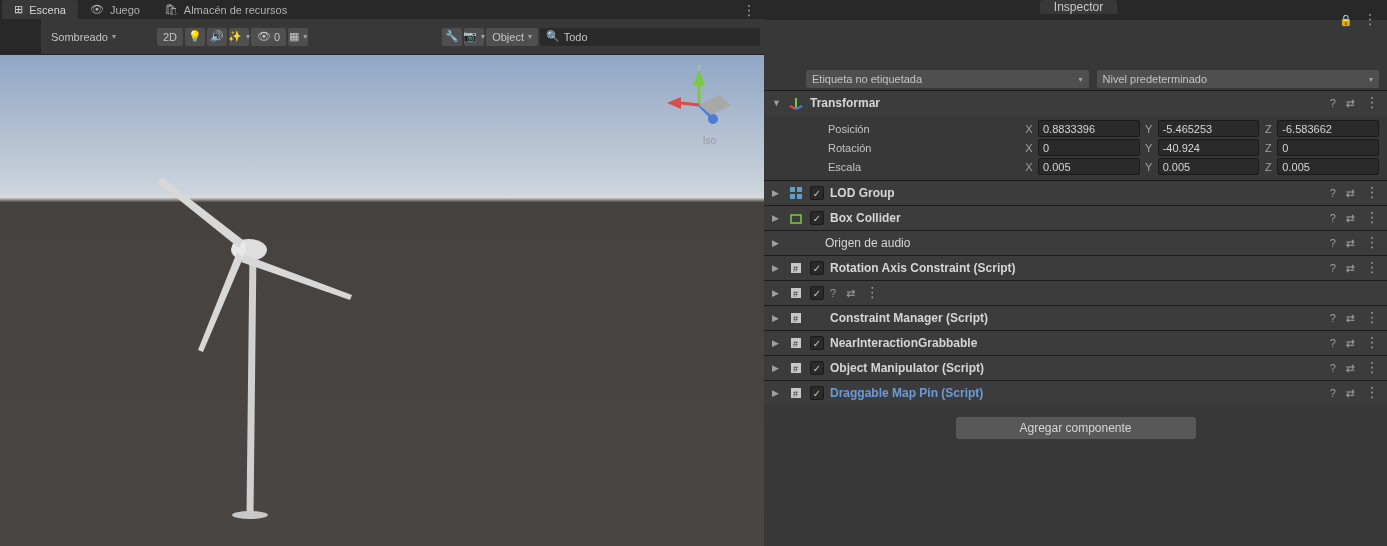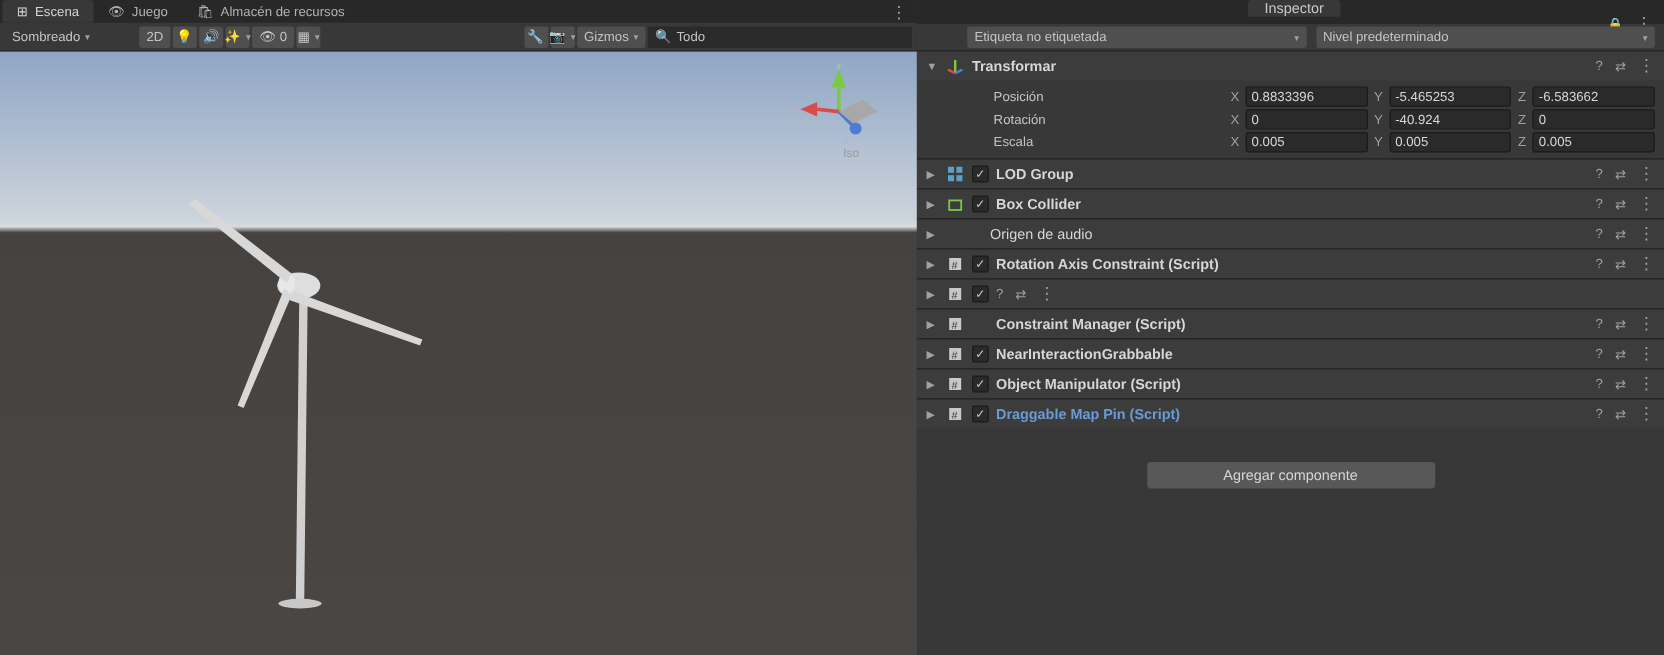--- a/index.html
+++ b/index.html
@@ -36,27 +36,28 @@
   gap: 6px;
   color: #b3b3b3;
   font-size: 11px;
   border-radius: 3px 3px 0 0;
 }
 .tab.active {
   background: #383838;
   color: #d6d6d6;
 }
 .scene-toolbar {
-  height: 24px;
+  height: 36px;
   background: #383838;
   display: flex;
   align-items: center;
   padding: 0 4px;
   gap: 2px;
   border-bottom: 1px solid #232323;
+  margin-left: 41px;
 }
 .tb-item {
   height: 18px;
   padding: 0 6px;
   display: flex;
   align-items: center;
   color: #c4c4c4;
   font-size: 11px;
   background: #4f4f4f;
   border-radius: 2px;
@@ -177,20 +178,21 @@
 .dropdown {
   flex: 1;
   height: 18px;
   background: #4f4f4f;
   border-radius: 2px;
   padding: 0 6px;
   display: flex;
   align-items: center;
   justify-content: space-between;
   color: #c4c4c4;
+  margin-top: 48px;
 }
 .dropdown::after { content: "▾"; font-size: 8px; color: #a0a0a0; }
 .btn {
   flex: 1;
   height: 18px;
   background: #585858;
   border-radius: 2px;
   display: flex;
   align-items: center;
   justify-content: center;
@@ -254,21 +256,21 @@
   background: #2a2a2a;
   border: 1px solid #1a1a1a;
   border-radius: 2px;
   padding: 0 4px;
   color: #d6d6d6;
   display: flex;
   align-items: center;
   font-size: 11px;
 }
 .add-comp {
-  margin: 28px auto;
+  margin: 12px auto;
   width: 240px;
   height: 22px;
   background: #585858;
   border-radius: 3px;
   display: flex;
   align-items: center;
   justify-content: center;
   color: #d6d6d6;
   font-size: 12px;
 }
@@ -303,21 +305,21 @@
       </div>
     <div class="tb-item tb-icon">💡</div>
     <div class="tb-item tb-icon">🔊</div>
     <div class="tb-item tb-icon tb-dd">✨</div>
     <div class="tb-item">👁 <span style="margin-left:3px">0</span></div>
     <div class="tb-item tb-icon tb-dd">▦</div>
     <div class="tb-flex"></div>
     <div class="tb-item tb-icon">🔧</div>
     <div class="tb-item tb-icon tb-dd">📷</div>
     <div class="tb-item tb-dd">
-        <span>Gizmos</span>
+        <span>Object</span>
       </div>
     <div class="tb-item flat" style="width:220px;background:#2a2a2a">🔍 <span style="margin-left:4px">Todo</span></div>
   </div>
 
   <div class="scene-view">
     <svg class="turbine" viewBox="0 0 250 400">
       <line x1="115" y1="395" x2="118" y2="130" stroke="#d0d0d0" stroke-width="7"></line>
       <ellipse cx="115" cy="395" rx="18" ry="4" fill="#c8c8c8"></ellipse>
       <ellipse cx="114" cy="130" rx="18" ry="11" fill="#dedede"></ellipse>
       <ellipse cx="104" cy="128" rx="7" ry="9" fill="#e8e8e8"></ellipse>

